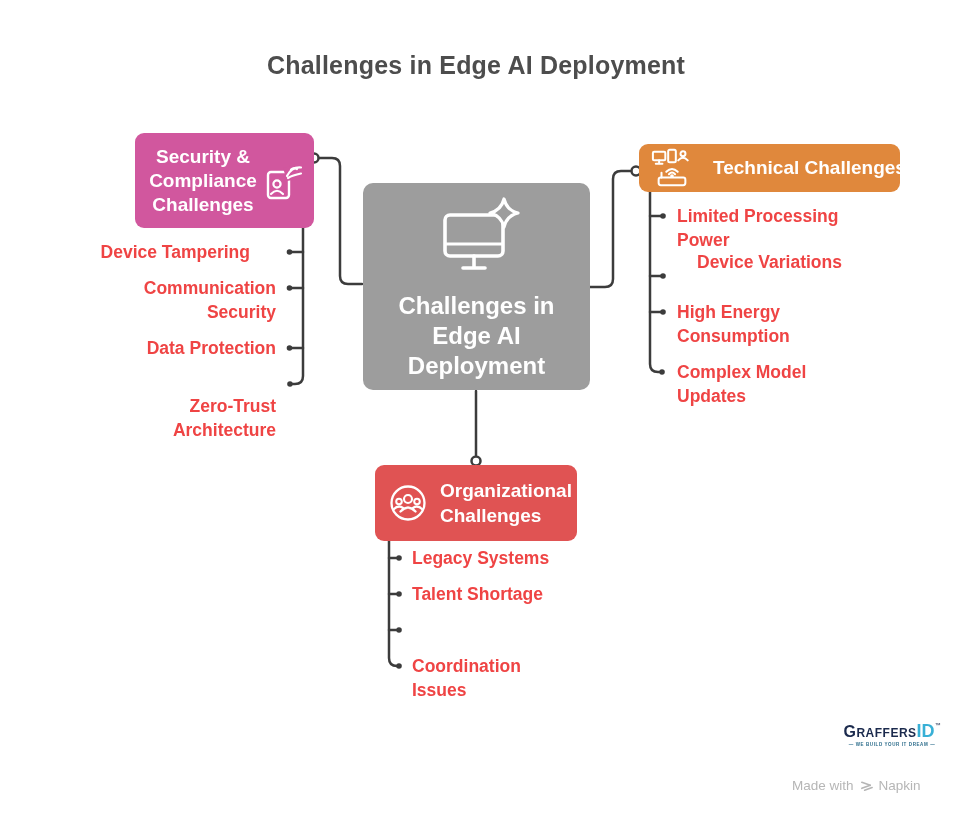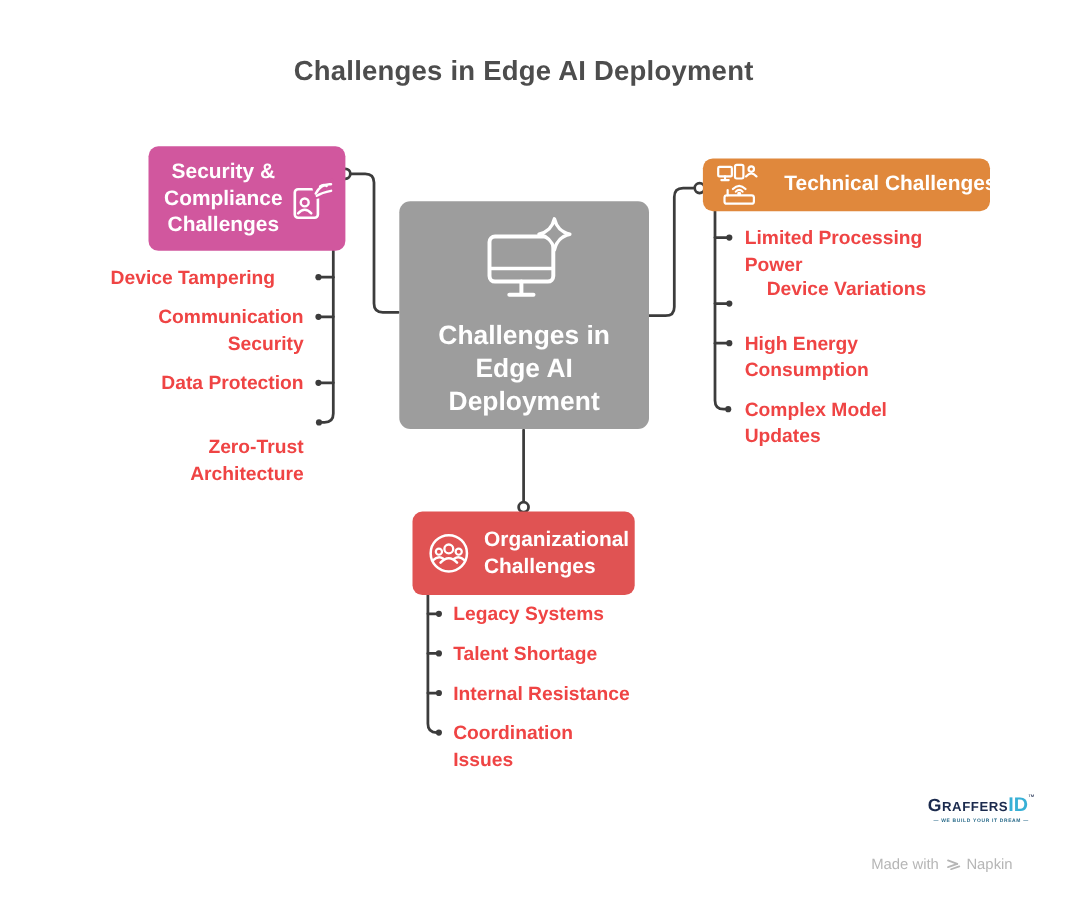--- a/index.html
+++ b/index.html
@@ -183,21 +183,20 @@
   <div class="item ralign nowrap" style="right:699px;top:336px;">Data Protection</div>
   <div class="item ralign" style="right:699px;top:372px;width:120px;margin-top:22px;">Zero-Trust Architecture</div>
 
   <div class="item" style="left:677px;top:204px;width:172px;">Limited Processing Power</div>
   <div class="item nowrap" style="left:677px;top:250px;margin-left:20px;">Device Variations</div>
   <div class="item" style="left:677px;top:300px;width:140px;">High Energy Consumption</div>
   <div class="item" style="left:677px;top:360px;width:150px;">Complex Model Updates</div>
 
   <div class="item nowrap" style="left:412px;top:546px;">Legacy Systems</div>
   <div class="item nowrap" style="left:412px;top:582px;">Talent Shortage</div>
-  <div class="item nowrap" style="left:412px;top:618px;">Internal Resistance</div>
   <div class="item" style="left:412px;top:654px;width:125px;">Coordination Issues</div>
 
   <div class="brand">
     <div>
       <span class="brand-name"><span class="big-g">G</span>RAFFERS</span><span class="brand-id">ID</span><span class="brand-tm">™</span>
     </div>
     <div class="brand-tagline">— WE BUILD YOUR IT DREAM —</div>
   </div>
 
   <div class="credit">

